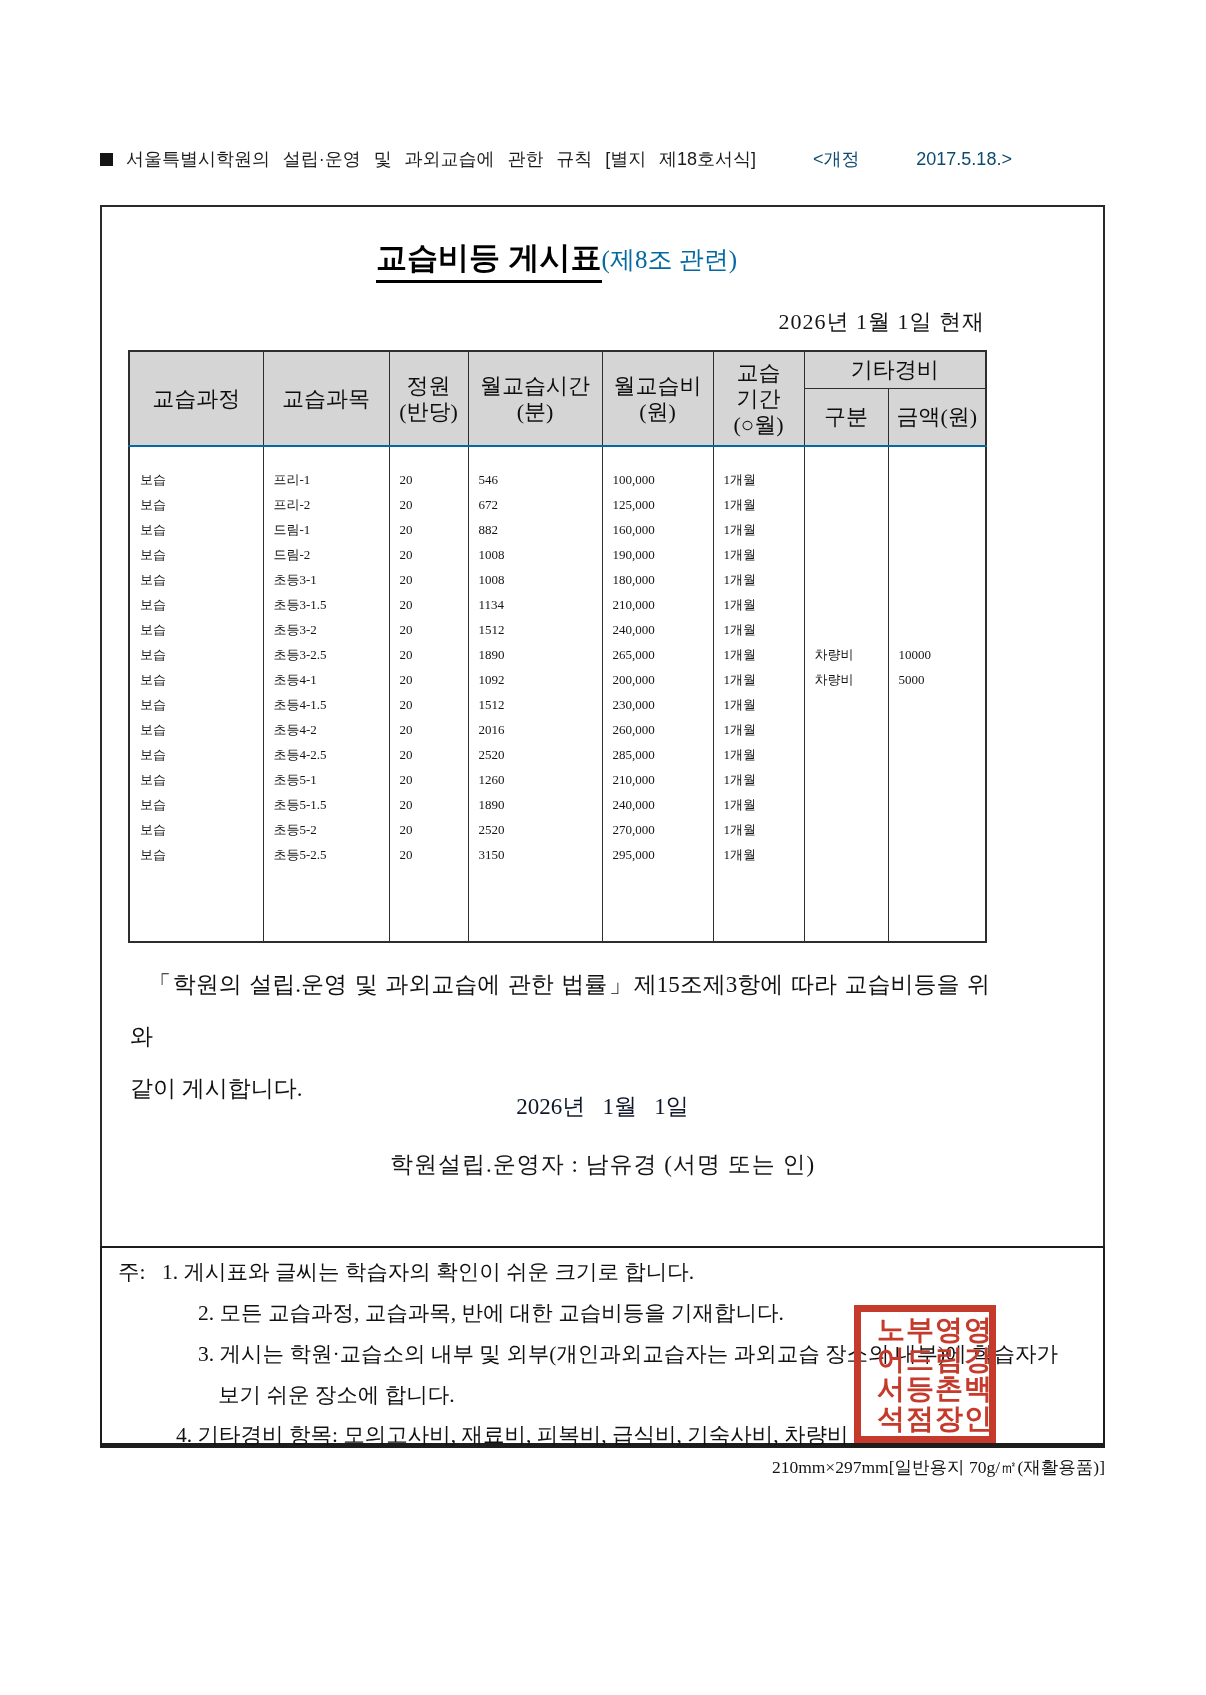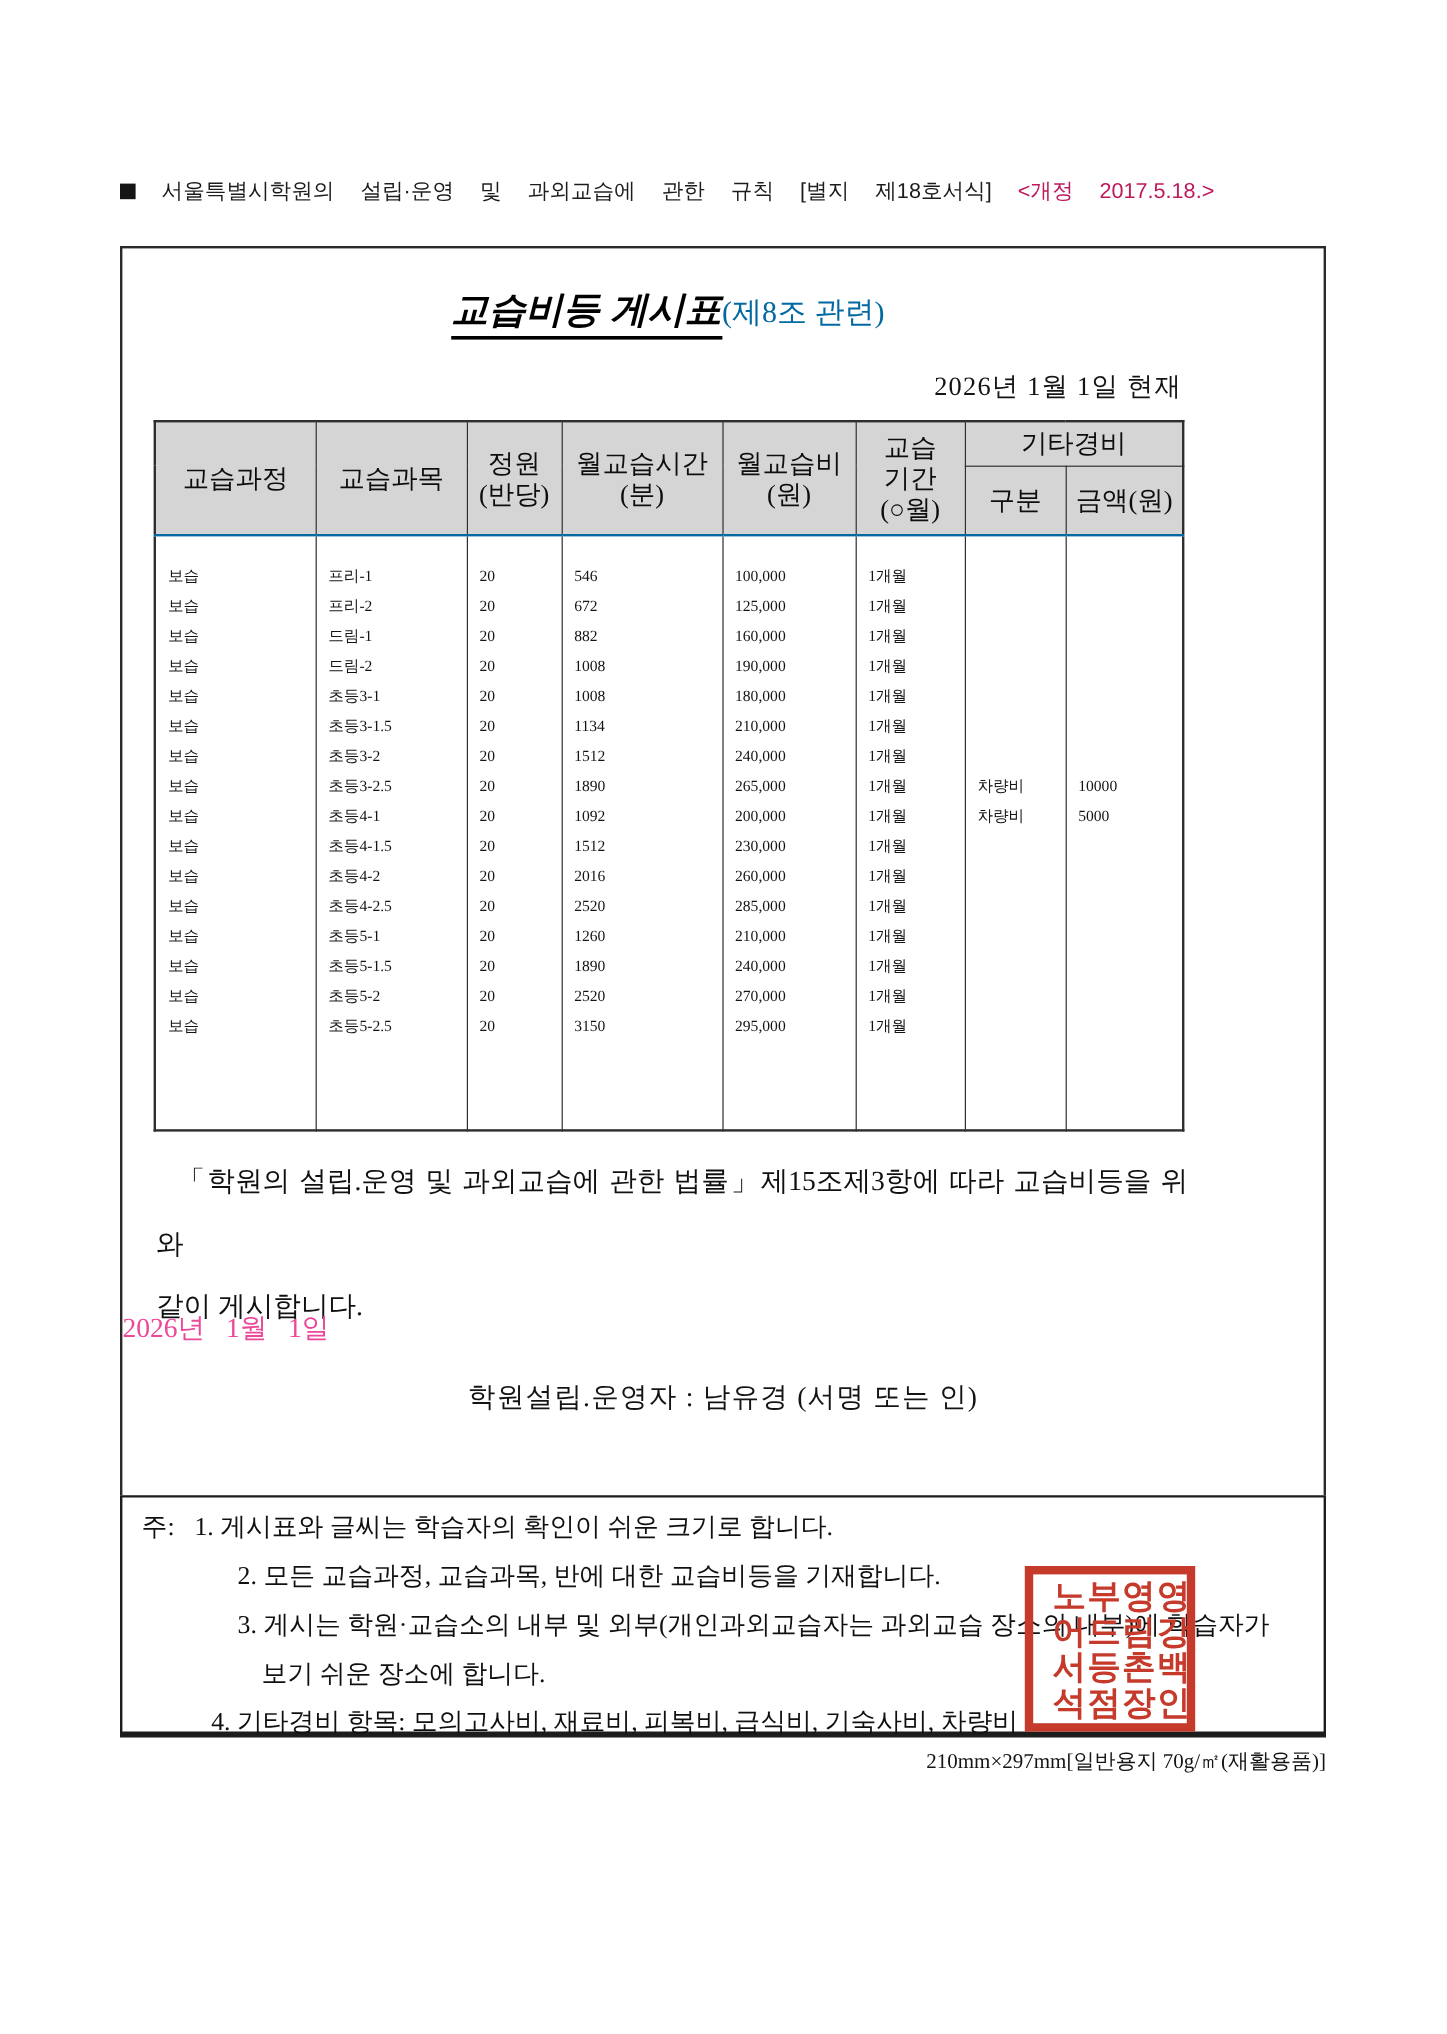--- a/index.html
+++ b/index.html
@@ -14,39 +14,38 @@
   }
 
   
   .top-rule {
     position: absolute; left: 100px; top: 147px; width: 912px;
     display: flex; justify-content: space-between; align-items: center;
     font-family: "Liberation Sans", sans-serif;
     font-size: 18px; color: #1c1c1c; letter-spacing: 0px;
   }
   .top-rule .sq { width: 13px; height: 13px; background: #151515; display: inline-block; }
-  .top-rule .blue { color: #be185d; }
+  .top-rule .blue { color: #0c4a6e; margin-left: 44px; }
 
   
   .doc-box {
     position: absolute; left: 100px; top: 205px;
     width: 1005px; height: 1043px;
     border: 2px solid #2a2a2a; border-bottom: none;
     background: #fff;
   }
   .doc-title-wrap {
     position: absolute; left: 26px; top: 30px; width: 857px;
     text-align: center; white-space: nowrap;
   }
   .doc-title-main {
     font-family: "Liberation Sans", sans-serif;
     font-weight: bold; font-size: 31px; color: #000;
     border-bottom: 3px solid #000; padding-bottom: 1px;
     display: inline-block;
-    font-style: italic;
   }
   .doc-title-sub { font-size: 25px; color: #0369a1; margin-top: 40px; }
   .as-of {
     position: absolute; right: 118px; top: 100px;
     font-size: 22px; color: #141414; letter-spacing: 1px;
   }
 
   
   table.fee {
     position: absolute; left: 26px; top: 143px;
@@ -73,21 +72,21 @@
   
   .statement {
     position: absolute; left: 28px; right: 113px; top: 752px;
     font-size: 23px; line-height: 52px; color: #101010;
   }
   .statement .l1 { text-align: justify; text-align-last: justify; text-indent: 18px; }
   .statement .l2 { text-align: left; }
 
   .sign-date {
     position: absolute; left: 0; top: 884px; width: 100%;
-    font-size: 23px; white-space: pre; color: #ec4899;
+    text-align: center; font-size: 23px; white-space: pre; color: #0f172a;
   }
   .sign-line {
     position: absolute; left: 0; top: 942px; width: 100%;
     text-align: center; font-size: 23px; color: #141414;
     letter-spacing: 1px;
   }
 
   
   .stamp {
     position: absolute; left: 752px; top: 1098px;

